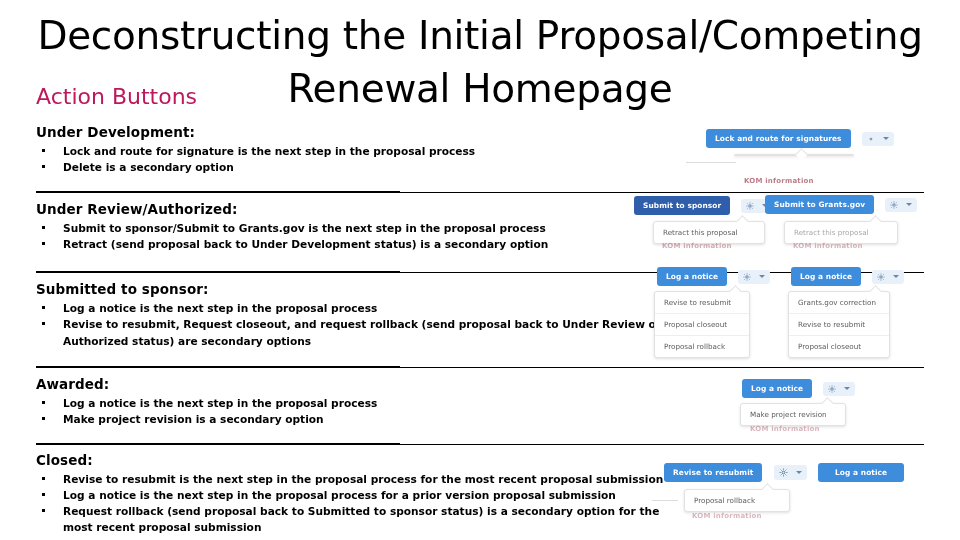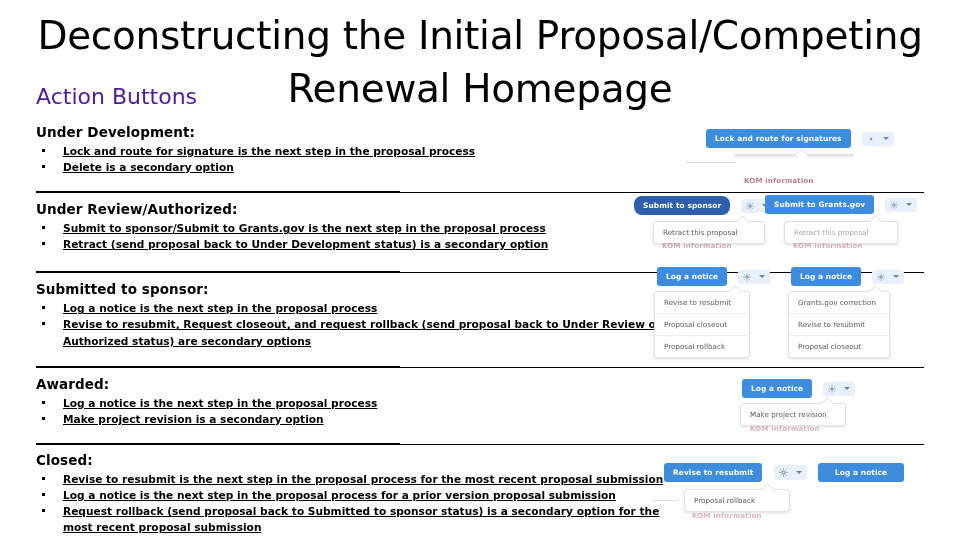--- a/index.html
+++ b/index.html
@@ -31,21 +31,21 @@
     color: #000;
     letter-spacing: -0.3px;
   }
 
   .subtitle {
     position: absolute;
     left: 36px;
     top: 84px;
     font-size: 22px;
     font-weight: 400;
-    color: #4c1d95;
+    color: #be185d;
   }
 
   
   .content {
     position: absolute;
     left: 36px;
     top: 124px;
     width: 888px;
   }
 
@@ -58,21 +58,20 @@
     font-weight: bold;
     color: #000;
     margin: 0 0 3px 0;
     letter-spacing: 0.1px;
   }
 
   ul.bullets {
     list-style: none;
     margin: 0;
     padding: 0;
-    text-decoration: underline;
   }
   ul.bullets li {
     position: relative;
     font-size: 10.6px;
     font-weight: bold;
     line-height: 1.52;
     padding-left: 27px;
     color: #000;
   }
   ul.bullets li::before {
@@ -121,21 +120,21 @@
     color: #ffffff;
     font-size: 7.4px;
     font-weight: bold;
     padding: 5px 9px 5px 9px;
     text-align: right;
     white-space: nowrap;
     letter-spacing: 0.1px;
     vertical-align: middle;
   }
   .btn.primary  { background: #3e8ddd; }
-  .btn.deep     { background: #2f5fab; border-radius: 8px; }
+  .btn.deep     { background: #2f5fab; }
 
   .gear-btn {
     display: inline-block;
     vertical-align: middle;
     background: #e8f1fa;
     border-radius: 3px;
     padding: 3px 5px 3px 5px;
     margin-left: 6px;
     line-height: 0;
   }

